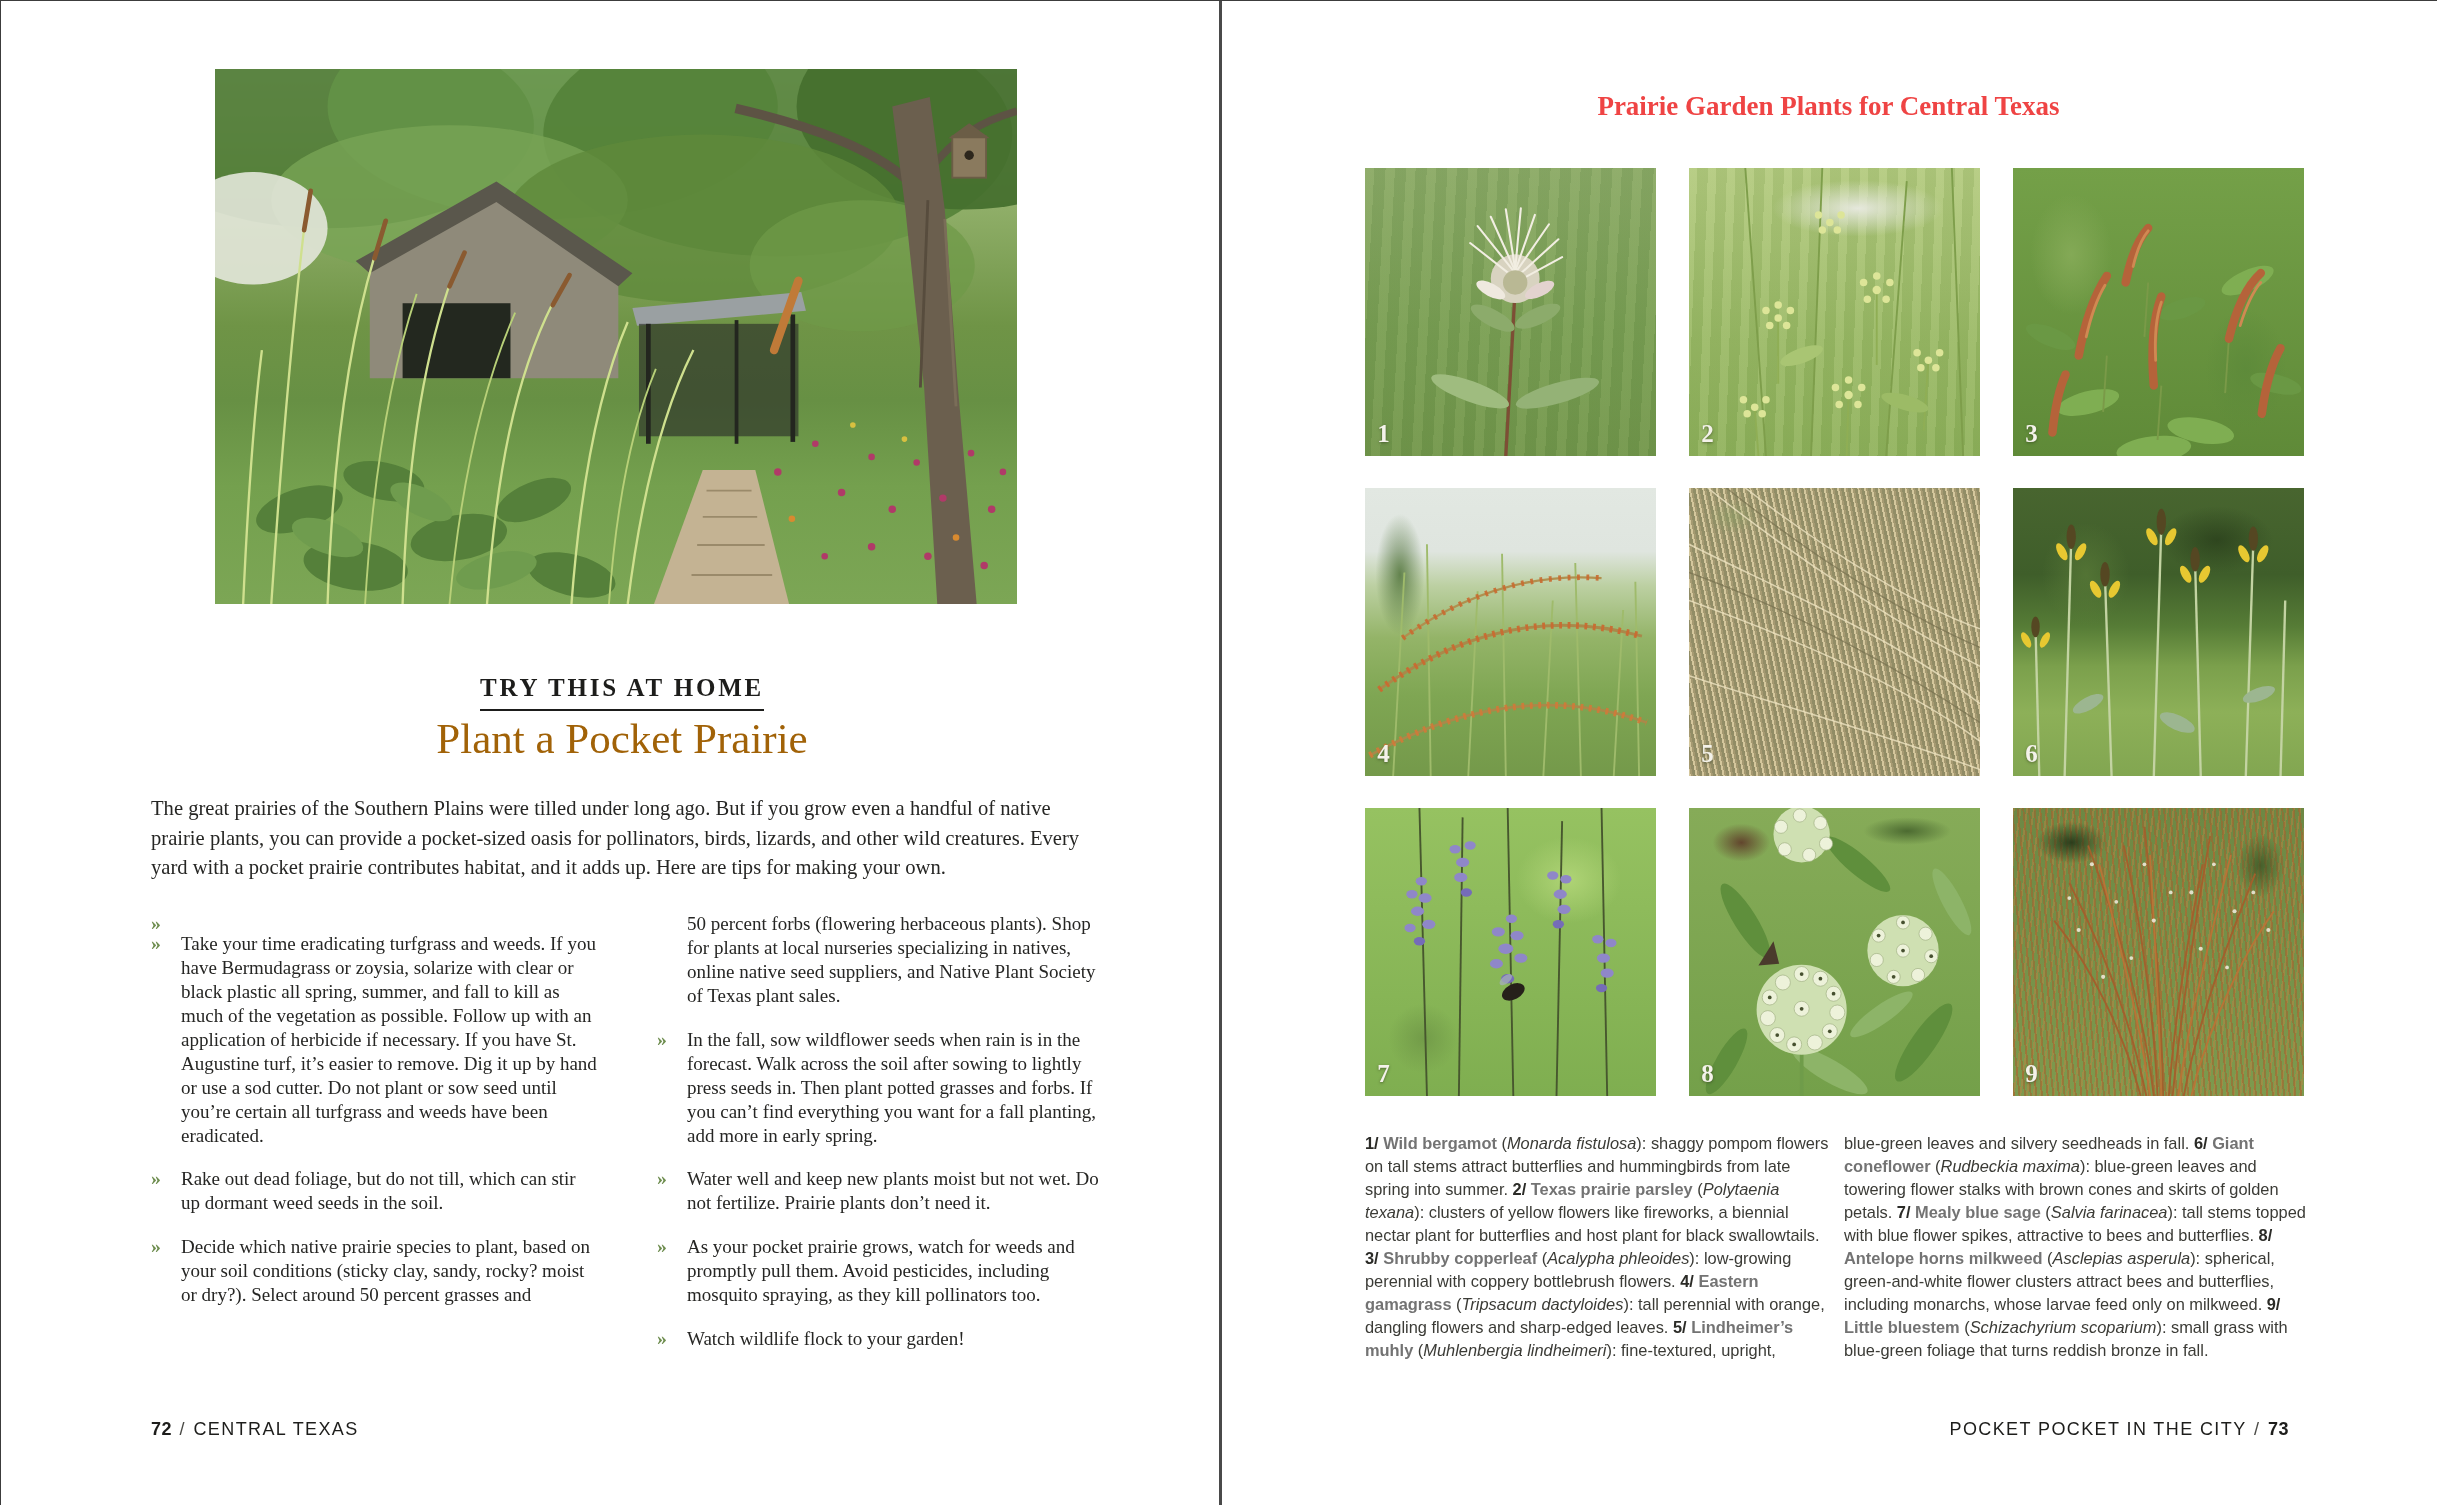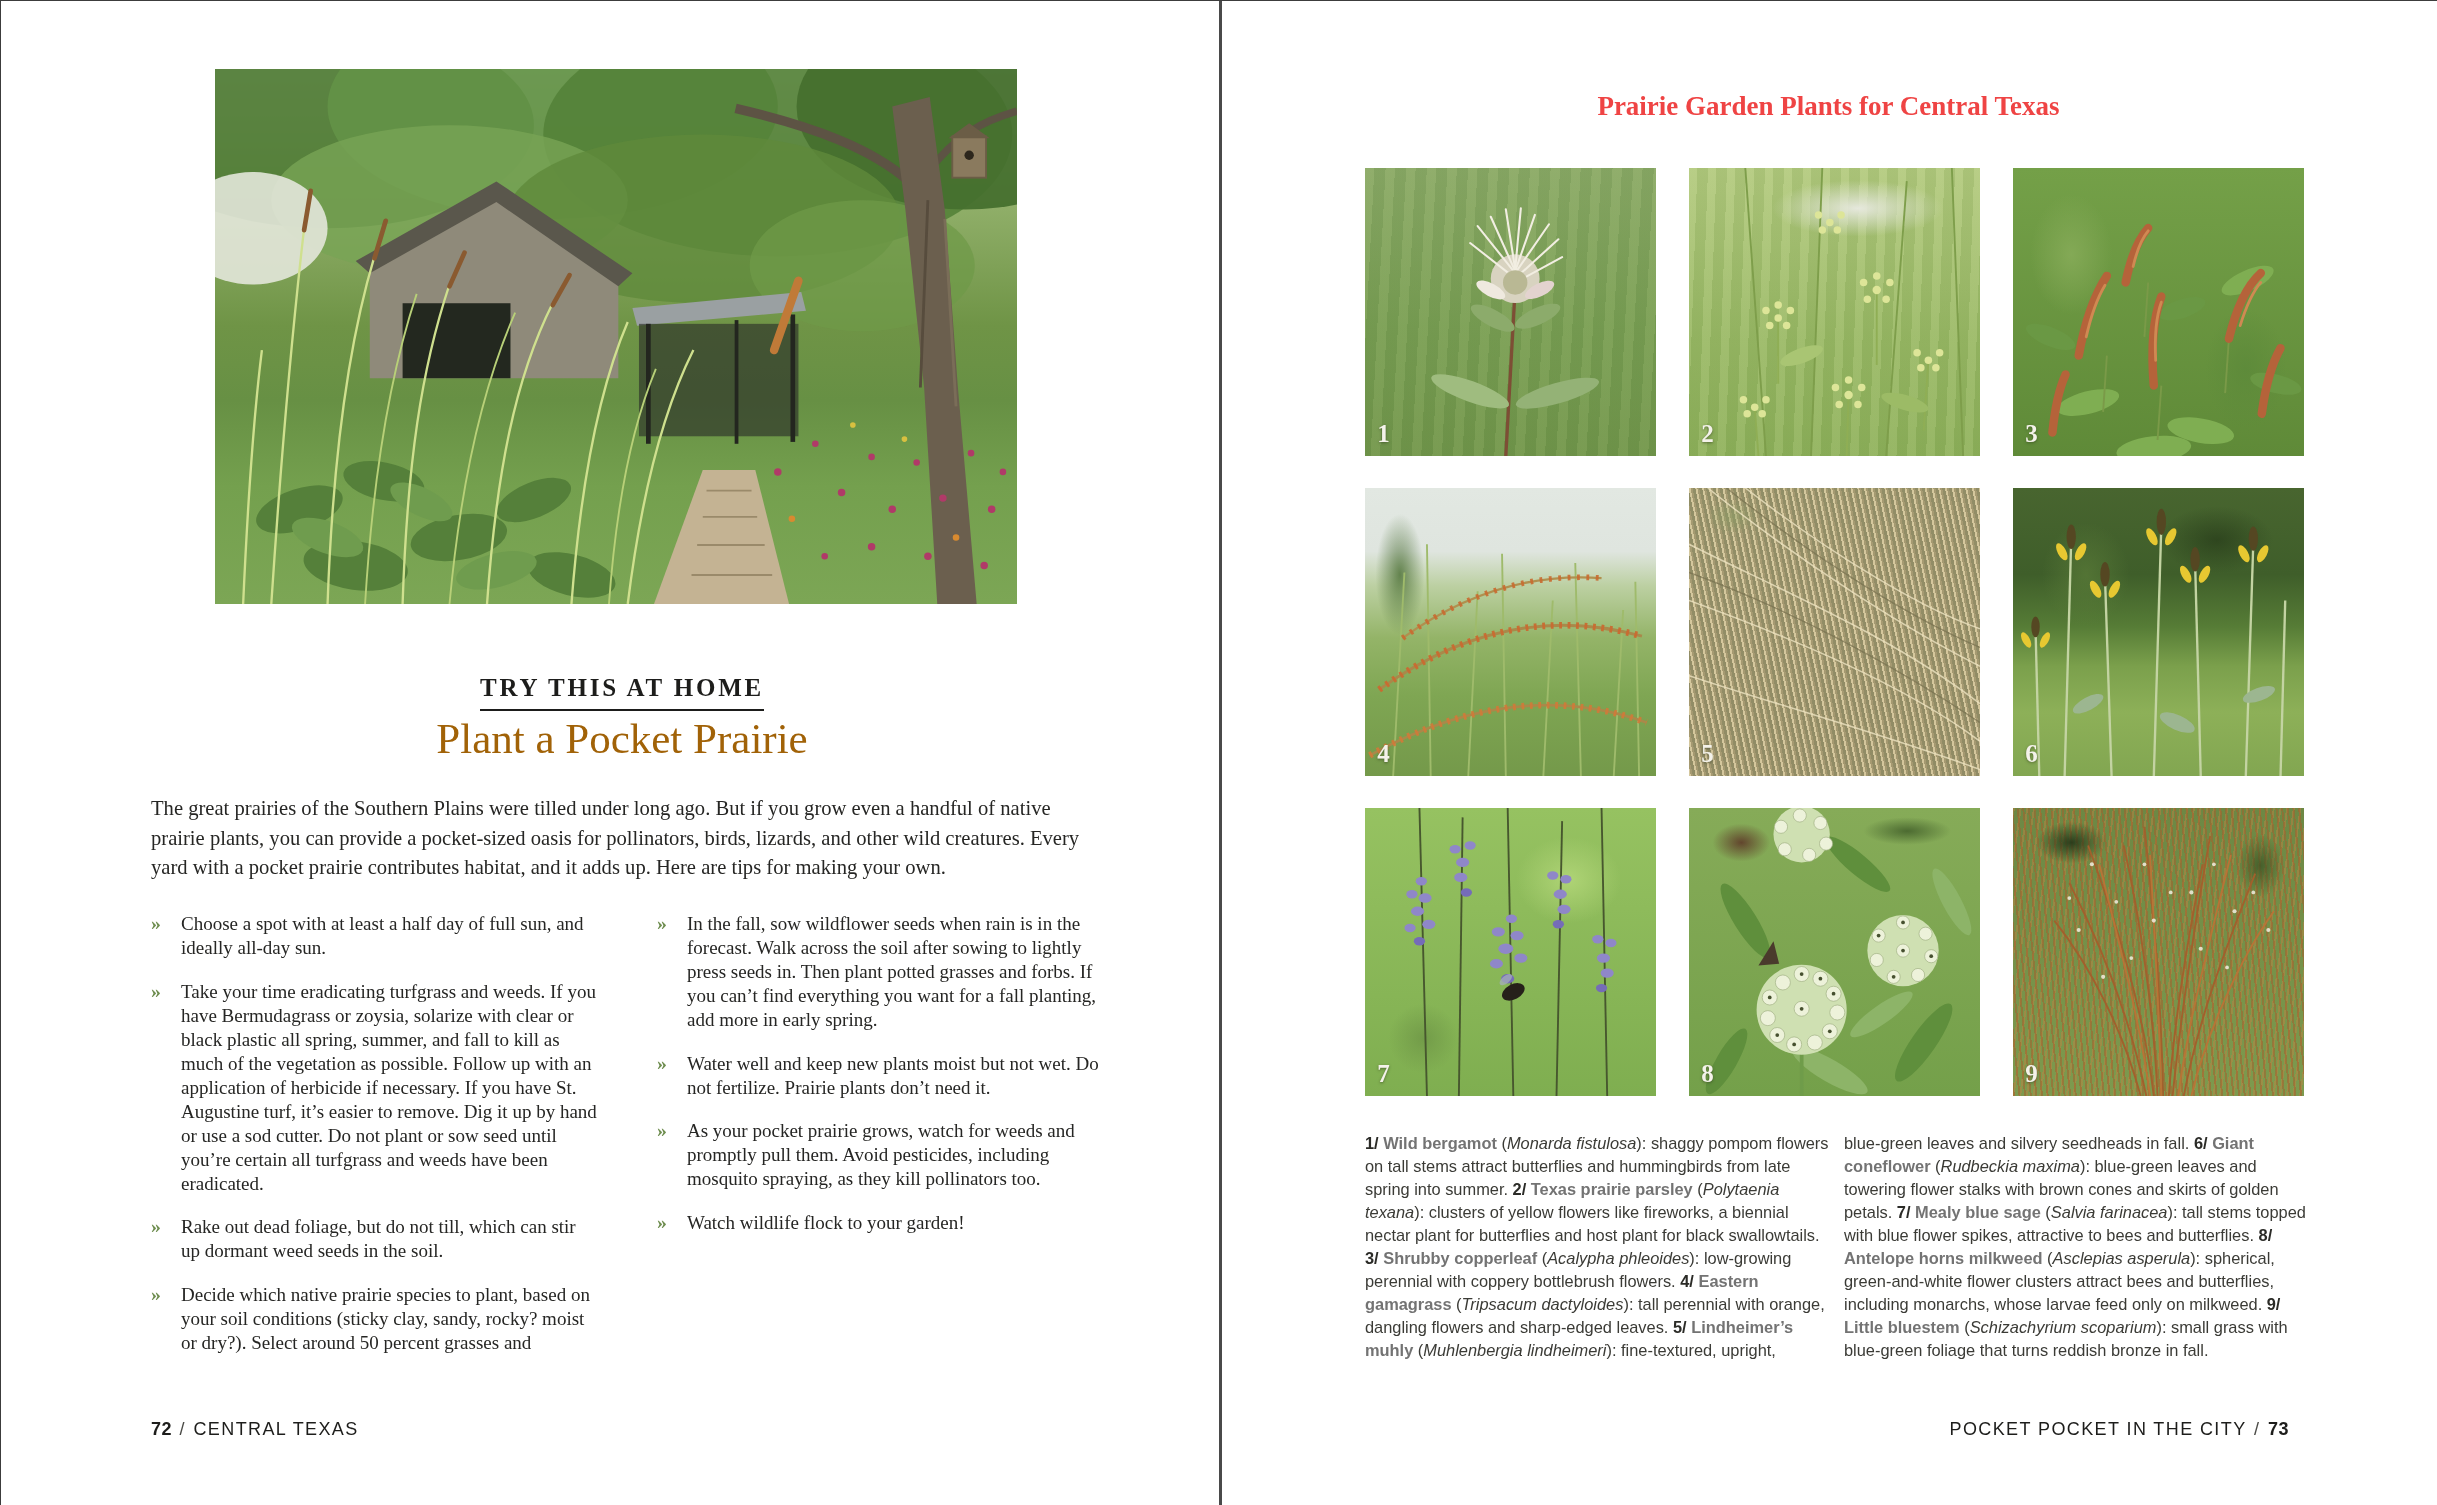--- a/index.html
+++ b/index.html
@@ -188,37 +188,37 @@
 
     <div class="kicker-wrap">
       <span class="kicker">TRY THIS AT HOME</span>
     </div>
     <h1 class="title-left">Plant a Pocket Prairie</h1>
     <p class="intro">The great prairies of the Southern Plains were tilled under long ago. But if you grow even a handful of native prairie plants, you can provide a pocket-sized oasis for pollinators, birds, lizards, and other wild creatures. Every yard with a pocket prairie contributes habitat, and it adds up. Here are tips for making your own.</p>
 
     <div class="tips col1">
       <div class="tip">
         <span class="chev">»</span>
-        <span>Choose a spot with at least a half day of full sun, and ideally all-day sun.</span>
       </div>
       <div class="tip">
         <span class="chev">»</span>
         <span>Take your time eradicating turfgrass and weeds. If you have Bermudagrass or zoysia, solarize with clear or black plastic all spring, summer, and fall to kill as much of the vegetation as possible. Follow up with an application of herbicide if necessary. If you have St. Augustine turf, it’s easier to remove. Dig it up by hand or use a sod cutter. Do not plant or sow seed until you’re certain all turfgrass and weeds have been eradicated.</span>
       </div>
       <div class="tip">
         <span class="chev">»</span>
         <span>Rake out dead foliage, but do not till, which can stir up dormant weed seeds in the soil.</span>
       </div>
       <div class="tip">
         <span class="chev">»</span>
         <span>Decide which native prairie species to plant, based on your soil conditions (sticky clay, sandy, rocky? moist or dry?). Select around 50 percent grasses and</span>
       </div>
     </div>
 
     <div class="tips col2">
+      <p class="tip-cont">50 percent forbs (flowering herbaceous plants). Shop for plants at local nurseries specializing in natives, online native seed suppliers, and Native Plant Society of Texas plant sales.</p>
       <div class="tip">
         <span class="chev">»</span>
         <span>In the fall, sow wildflower seeds when rain is in the forecast. Walk across the soil after sowing to lightly press seeds in. Then plant potted grasses and forbs. If you can’t find everything you want for a fall planting, add more in early spring.</span>
       </div>
       <div class="tip">
         <span class="chev">»</span>
         <span>Water well and keep new plants moist but not wet. Do not fertilize. Prairie plants don’t need it.</span>
       </div>
       <div class="tip">
         <span class="chev">»</span>

